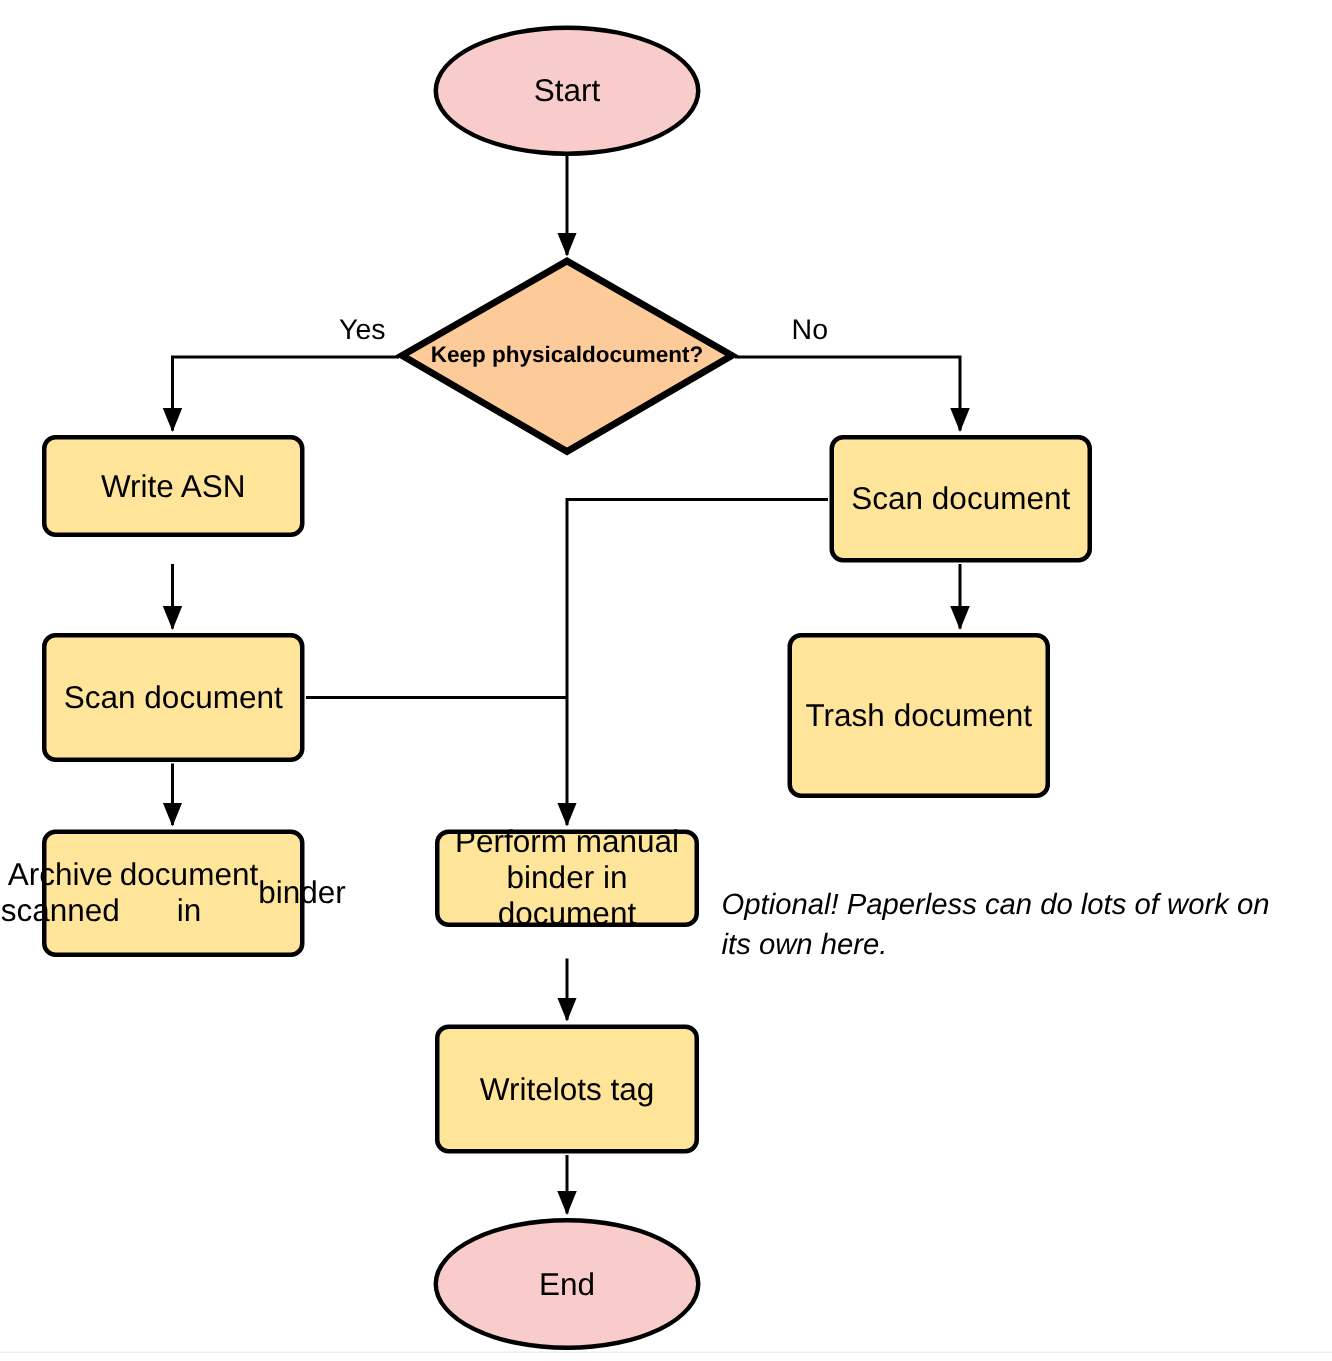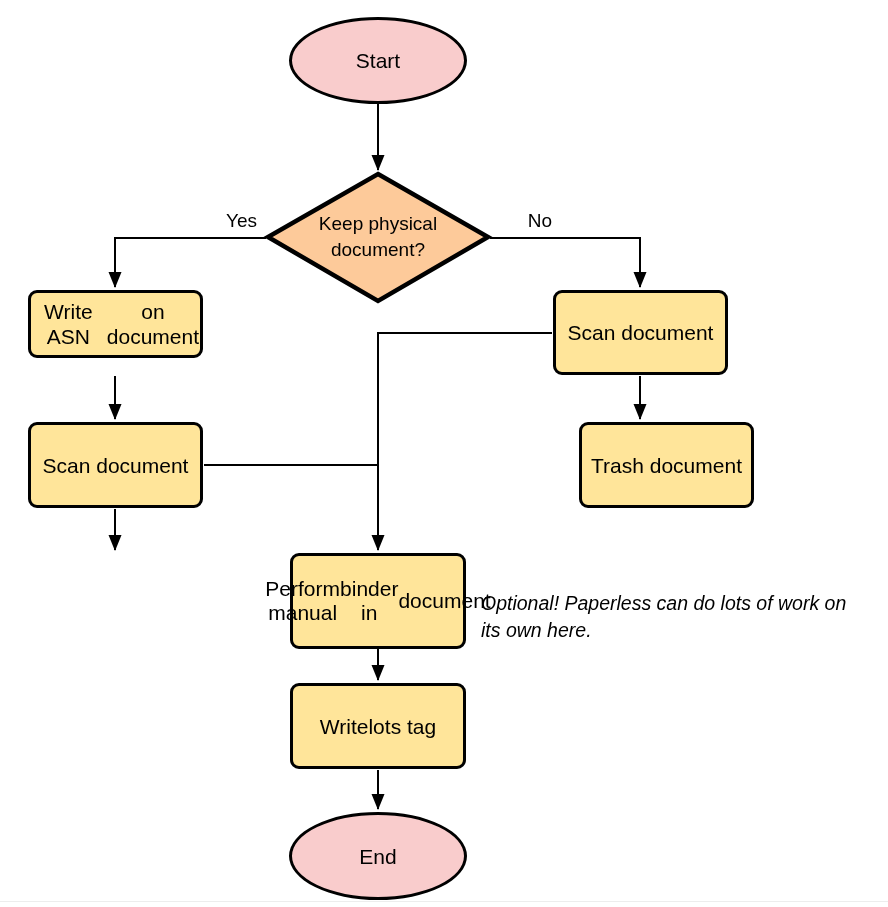--- a/index.html
+++ b/index.html
@@ -40,28 +40,29 @@
 
   .process {
     background: var(--process-fill, #ffe59a);
     border: 3px solid var(--stroke, #000);
     border-radius: 9px;
   }
 
   .decision-label {
     position: absolute;
     display: flex;
-    flex-direction: column;
+    flex-direction: row;
     align-items: center;
     justify-content: center;
     text-align: center;
-    font-size: 19px;
+    font-size: 15px;
     line-height: 26px;
     z-index: 2;
     background: transparent;
+    font-weight: bold;
   }
 
   .edge-label {
     position: absolute;
     font-size: 19px;
     z-index: 2;
     text-align: right;
     width: 60px;
   }
 
@@ -85,22 +86,22 @@
     background: #ededed;
     z-index: 1;
   }
 
   
   #node-start        { left: 289px; top: 17px;  width: 178px; height: 87px; }
   #node-write-asn    { left: 28px;  top: 290px; width: 175px; height: 68px; }
   #node-scan-left    { left: 28px;  top: 422px; width: 175px; height: 86px; }
   #node-archive      { left: 28px;  top: 553px; width: 175px; height: 85px; line-height: 24px; }
   #node-scan-right   { left: 553px; top: 290px; width: 175px; height: 85px; }
-  #node-trash        { left: 579px; top: 422px; width: 175px; height: 86px; }
-  #node-tagging      { left: 290px; top: 553px; width: 176px; height: 96px; line-height: 24px; }
+  #node-trash        { left: 525px; top: 422px; width: 175px; height: 110px; }
+  #node-tagging      { left: 290px; top: 553px; width: 176px; height: 65px; line-height: 24px; flex-direction: column; }
   #node-remove-inbox { left: 290px; top: 683px; width: 176px; height: 86px; }
   #node-end          { left: 289px; top: 812px; width: 178px; height: 88px; }
   #node-decision-text{ left: 278px; top: 203px; width: 200px; height: 68px; }
   #label-yes         { left: 197px; top: 210px; }
   #label-no          { left: 492px; top: 210px; }
 </style>
 </head>
 <body>
 
 <div class="canvas">
@@ -133,27 +134,31 @@
   <div id="node-decision-text" class="decision-label">
       <div>Keep physical</div>
       <div>document?</div>
     </div>
 
   <div id="label-yes" class="edge-label">Yes</div>
   <div id="label-no" class="edge-label">No</div>
 
   <div id="node-write-asn" class="node process">
       <div>Write ASN</div>
-      <div>on document</div>
     </div>
 
   <div id="node-scan-left" class="node process">
       <div>Scan document</div>
     </div>
 
+  <div id="node-archive" class="node process">
+      <div>Archive scanned</div>
+      <div>document in</div>
+      <div>binder</div>
+    </div>
 
   <div id="node-scan-right" class="node process">
       <div>Scan document</div>
     </div>
 
   <div id="node-trash" class="node process">
       <div>Trash document</div>
     </div>
 
   <div id="node-tagging" class="node process">

